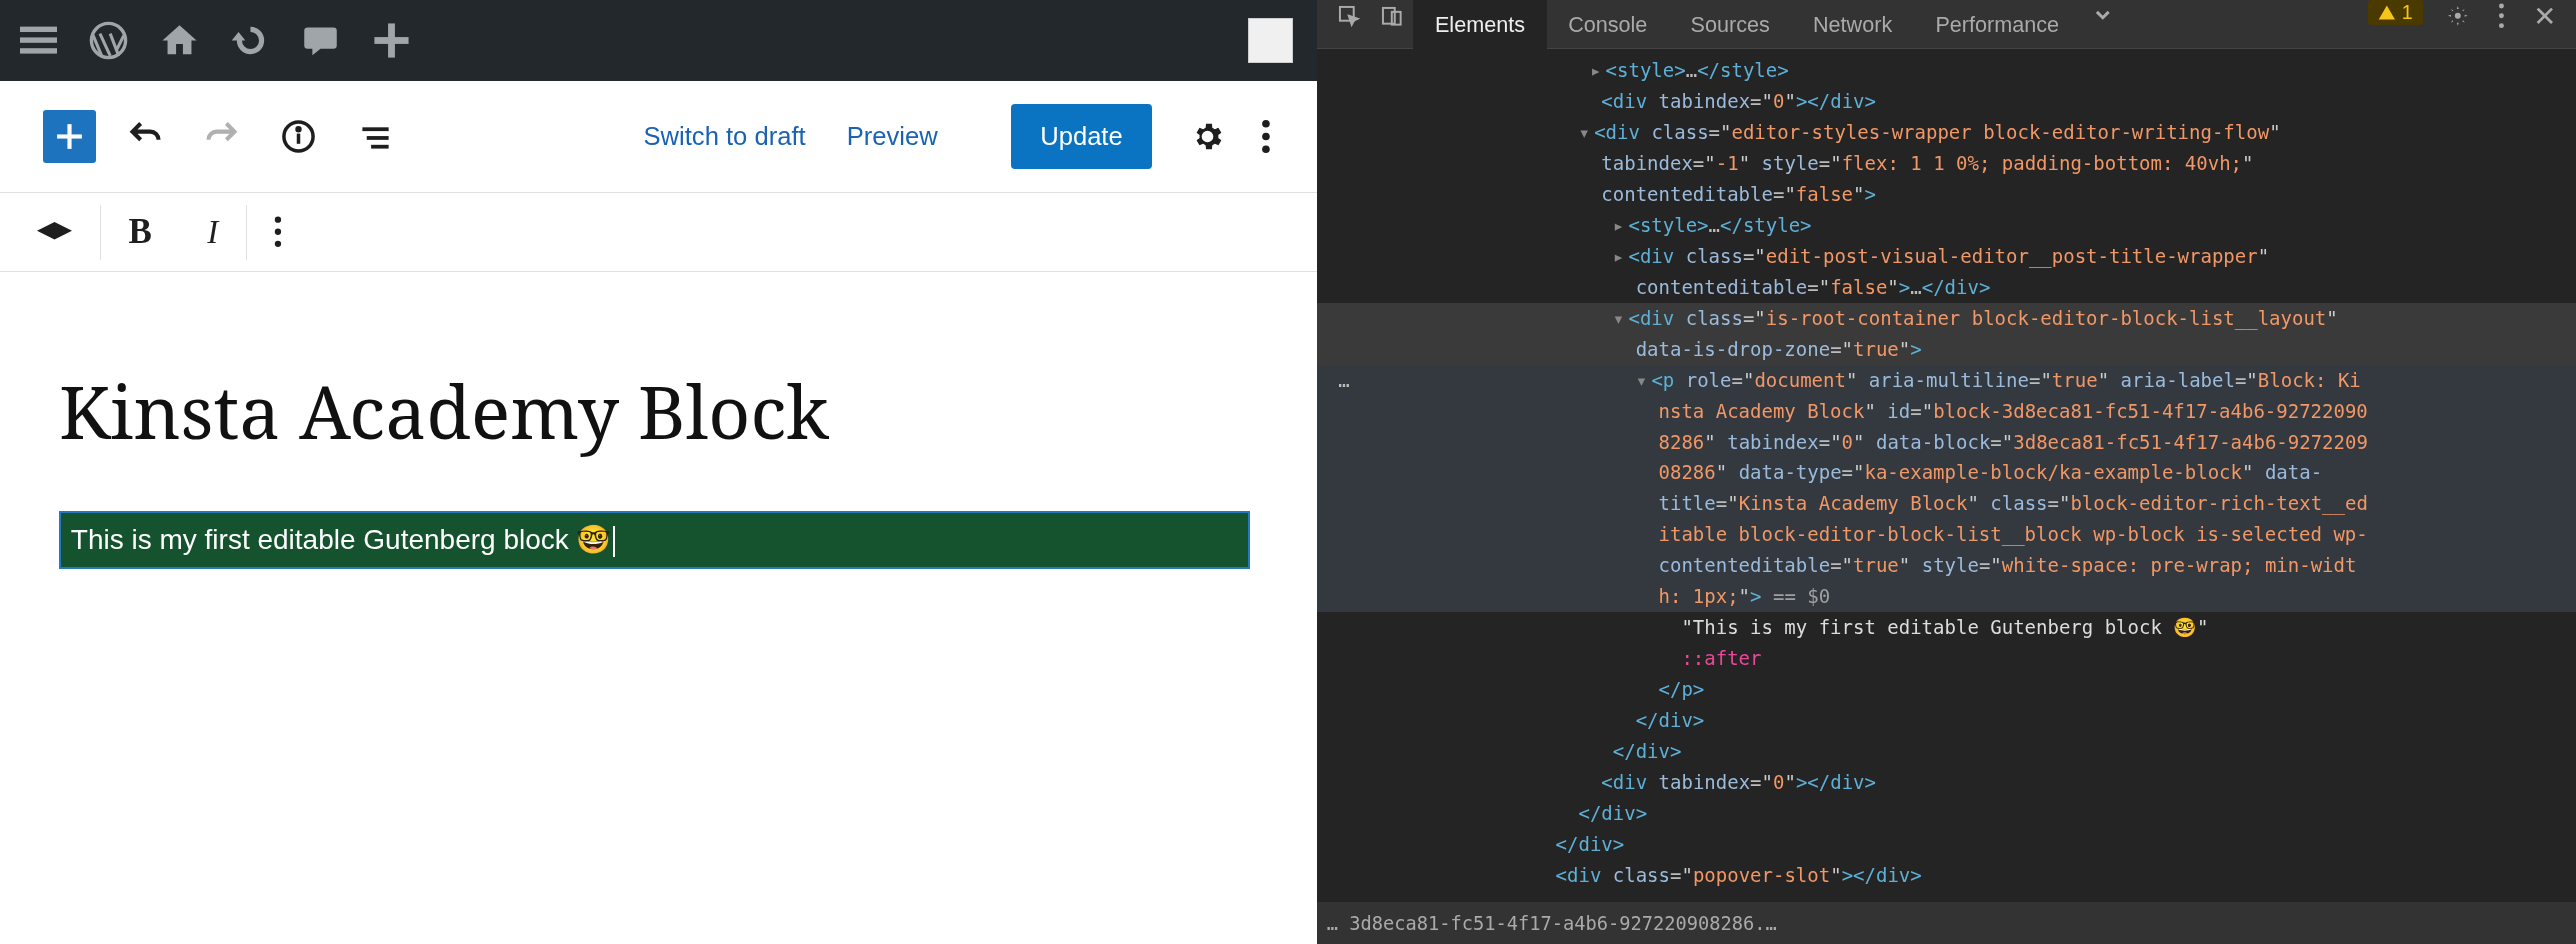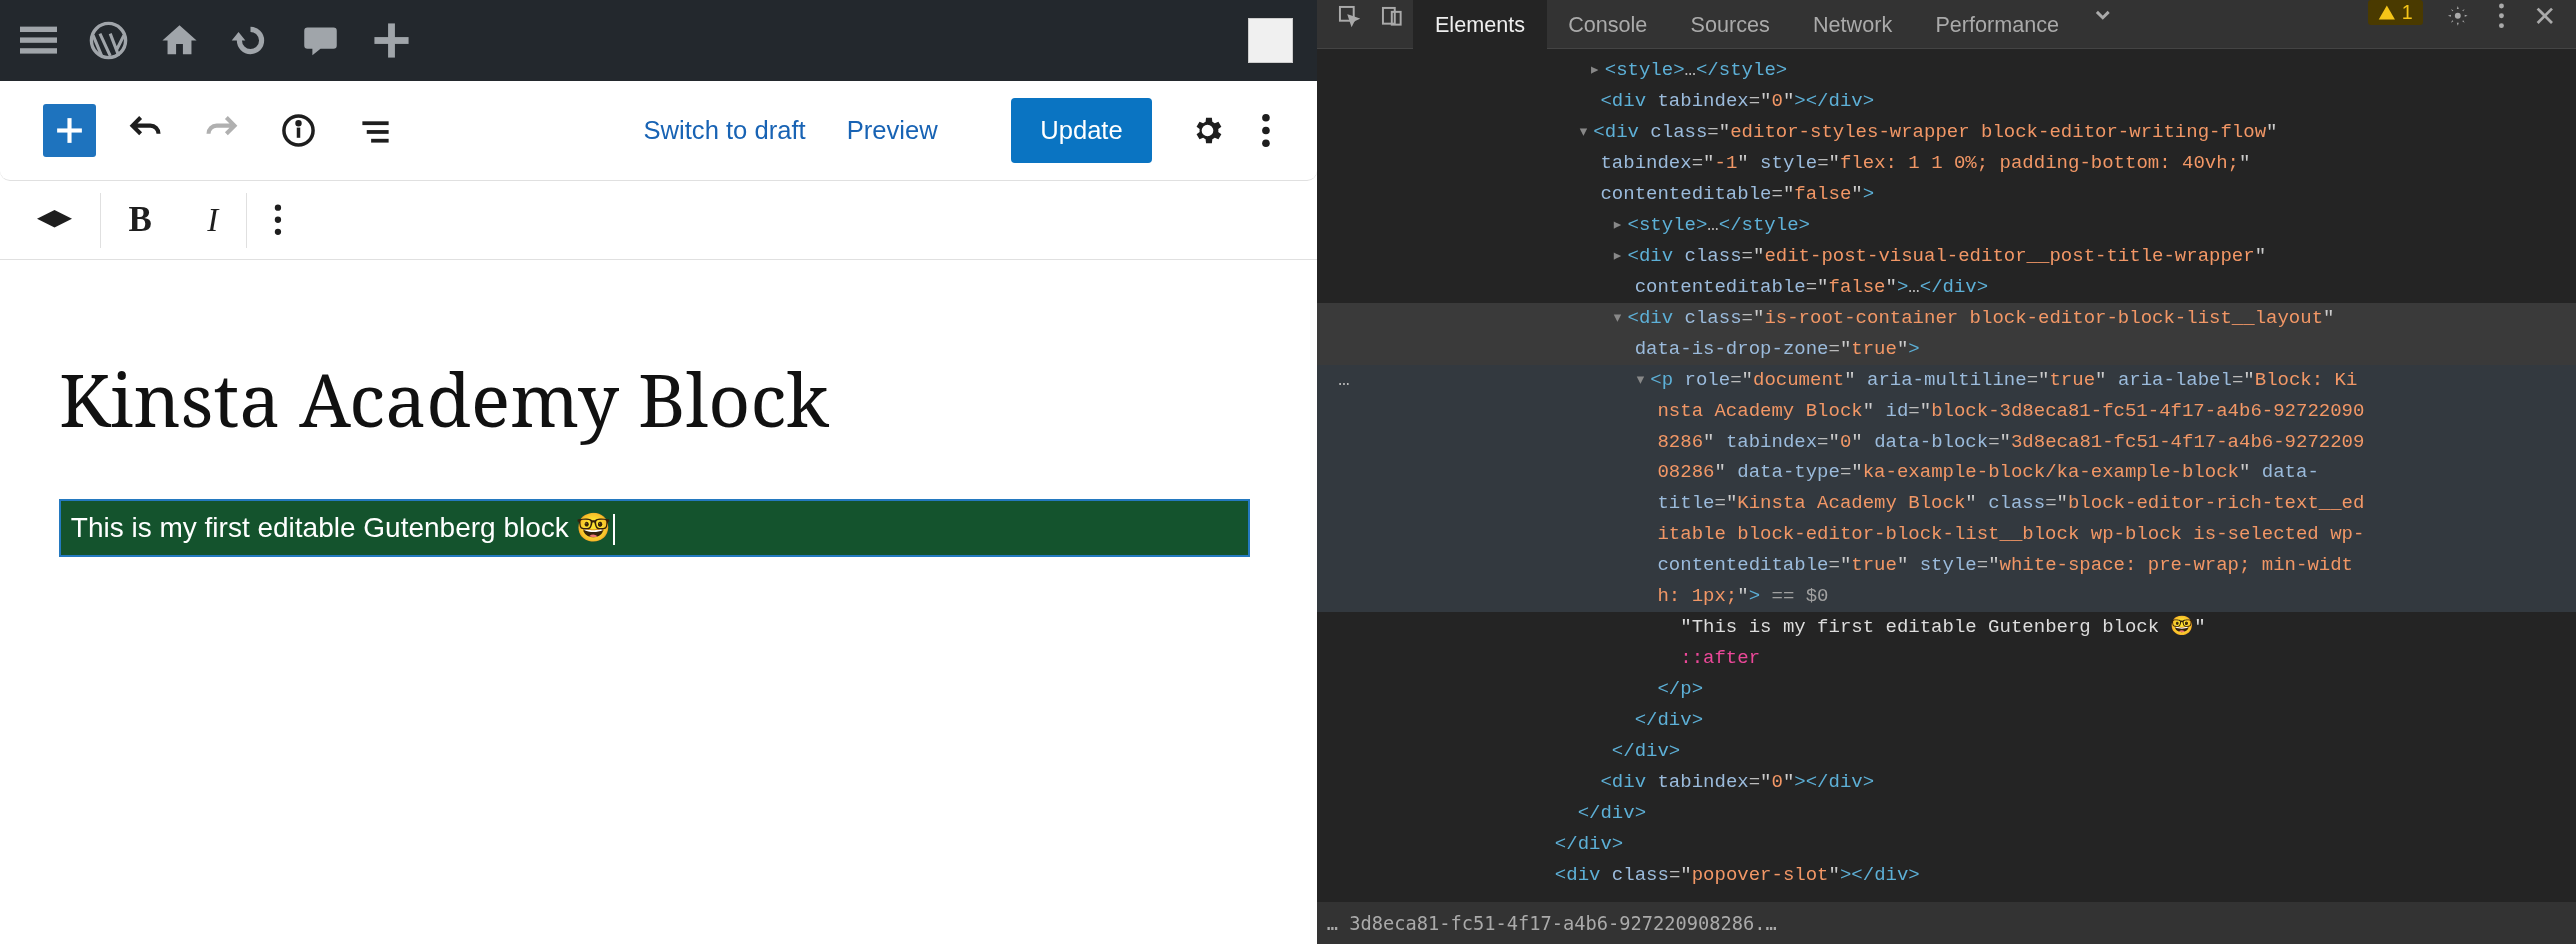--- a/index.html
+++ b/index.html
@@ -5,21 +5,21 @@
 * { margin: 0; padding: 0; box-sizing: border-box; }
 body { font-family: -apple-system, BlinkMacSystemFont, "Segoe UI", sans-serif; background: #fff; width: 2576px; height: 945px; overflow: hidden; display: flex; }
 .left-pane { width: 1317px; height: 100%; display: flex; flex-direction: column; background: #fff; }
 .right-pane { flex: 1; height: 100%; background: #242424; display: flex; flex-direction: column; color: #ccc; font-family: Menlo, Consolas, monospace; font-size: 19px; }
 
 .wp-admin-bar { height: 81px; background: #23282d; display: flex; align-items: center; padding: 0 13.8px; }
 .wp-admin-bar .bi { width: 49px; height: 81px; display: flex; align-items: center; justify-content: center; color: #a0a5aa; cursor: pointer; margin-right: 21.6px; }
 .wp-admin-bar .spacer { flex: 1; }
 .avatar { width: 45px; height: 45px; background: #f0f0f0; border: 1px solid #ccc; margin-right: 9.8px; }
 
-.editor-top { height: 100px; border-bottom: 1px solid #e0e0e0; display: flex; align-items: center; padding: 0 15.7px; border-radius: 10px; }
+.editor-top { height: 112px; border-bottom: 1px solid #e0e0e0; display: flex; align-items: center; padding: 0 15.7px; }
 .add-block { width: 53px; height: 53px; background: #1e73be; color: #fff; display: flex; align-items: center; justify-content: center; border-radius: 3px; margin-left: 27.6px; cursor: pointer; }
 .tool-btn { width: 55px; height: 55px; display: flex; align-items: center; justify-content: center; color: #1e1e1e; cursor: pointer; margin-left: 21.6px; }
 .tool-btn.dis { color: #b0b0b0; }
 .editor-top .spacer { flex: 1; }
 .link-btn { color: #1863b4; font-size: 25.6px; margin-right: 41px; cursor: pointer; }
 .update-btn { background: #0a74c2; color: #fff; font-size: 25.6px; padding: 17.7px 29.5px; border-radius: 3.9px; cursor: pointer; margin-right: 31.5px; margin-left: 32px; }
 .gear-btn, .more-btn { width: 47px; height: 47px; display: flex; align-items: center; justify-content: center; color: #1e1e1e; cursor: pointer; margin-right: 11.8px; }
 
 .block-toolbar { height: 79px; border-bottom: 1px solid #e0e0e0; display: flex; align-items: center; padding-left: 9.8px; }
 .bt-cell { height: 79px; padding: 0 27.6px; display: flex; align-items: center; justify-content: center; color: #1e1e1e; cursor: pointer; }
@@ -32,21 +32,21 @@
 .block-selected { border: 2px solid #2479c0; background: #14532d; color: #fff; font-size: 28px; padding: 9.8px 9.8px; max-width: 1191px; position: relative; }
 .block-selected .caret { display: inline-block; width: 2px; height: 31.5px; background: #fff; vertical-align: middle; margin-left: 2px; }
 
 .dt-tabs { height: 49px; background: #333; display: flex; align-items: flex-start; padding: 0 9.8px; font-size: 21.6px; color: #aaa; font-family: -apple-system, sans-serif; border-bottom: 1px solid #444; }
 .dt-tab { padding: 0 21.6px; height: 49px; display: flex; align-items: center; cursor: pointer; }
 .dt-tab.active { background: #242424; color: #eee; }
 .dt-tabs .spacer { flex: 1; }
 .dt-warn { background: #4a3a00; color: #f5c518; padding: 1px 9.8px; border-radius: 3px; display: flex; align-items: center; gap: 5.9px; margin-right: 13.8px; cursor: pointer; font-size: 19.7px;}
 .dt-icon { width: 31.5px; height: 31.5px; display: flex; align-items: center; justify-content: center; color: #aaa; cursor: pointer; margin: 0 5.9px; }
 .dt-body { flex: 1; overflow: auto; padding: 5.9px 0 0 0; line-height: 1.63; }
-.dom-line { white-space: pre; padding-left: 9.8px; font-family: Liberation Mono, monospace; }
+.dom-line { white-space: pre; padding-left: 9.8px; }
 .hl { background: #3a3a3a; }
 .hl-sel { background: #33393f; }
 .t-tag { color: #5db0d7; }
 .t-attr { color: #9bbbdc; }
 .t-str { color: #f29766; }
 .t-text { color: #ddd; }
 .t-op { color: #bbb; }
 .t-pseudo { color: #ec4899; }
 .t-eq { color: #a0a0a0; }
 .arrow { color: #888; display: inline-block; width: 15.7px; }

